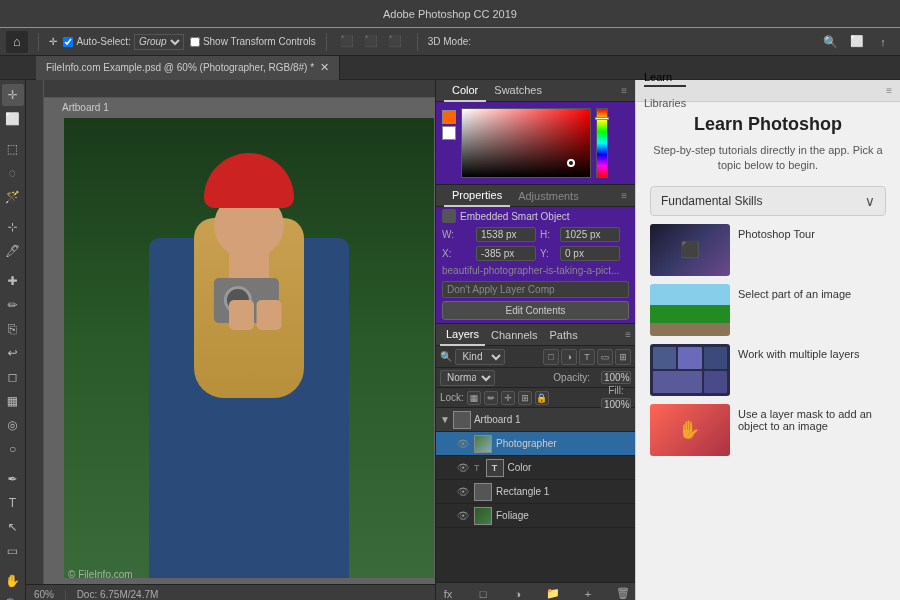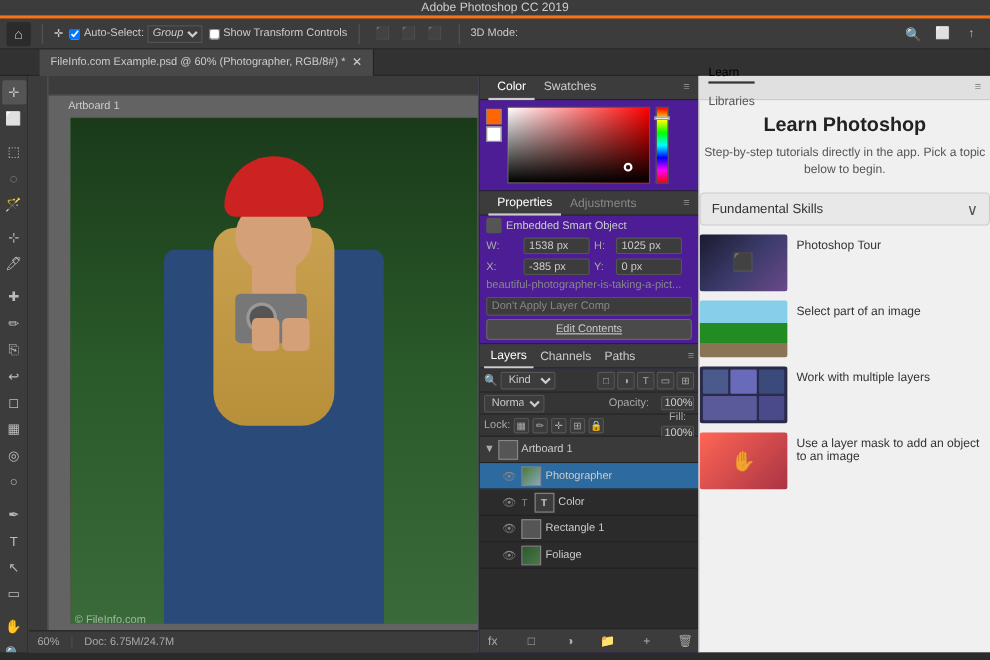--- a/index.html
+++ b/index.html
@@ -1,21 +1,21 @@
 <!DOCTYPE html>
 <html><head>
   <meta charset="utf-8">
   <style>
     * { box-sizing: border-box; margin: 0; padding: 0; }
     body { width: 900px; height: 600px; overflow: hidden; background: #2b2b2b; font-family: 'Segoe UI', Arial, sans-serif; font-size: 11px; color: #ccc; }
 
     
     #menu-bar {
-      width: 900px; height: 17px; background: #3c3c3c; display: flex; align-items: center;
-      justify-content: center; border-bottom: 3px solid #f97316; color: #ccc; font-size: 11px;
+      width: 900px; height: 28px; background: #3c3c3c; display: flex; align-items: center;
+      justify-content: center; border-bottom: 1px solid #f97316; color: #ccc; font-size: 11px;
     }
 
     
     #toolbar {
       width: 900px; height: 28px; background: #3c3c3c; display: flex; align-items: center;
       padding: 0 6px; gap: 6px; border-bottom: 1px solid #222;
     }
     .toolbar-item { display: flex; align-items: center; gap: 3px; color: #ccc; font-size: 10px; }
     .toolbar-divider { width: 1px; height: 18px; background: #555; margin: 0 4px; }
     .toolbar-home { width: 22px; height: 22px; background: #2b2b2b; display: flex; align-items: center; justify-content: center; border-radius: 2px; }
@@ -129,21 +129,21 @@
       display: flex; align-items: center; padding: 2px 6px; gap: 4px;
     }
     .prop-label { color: #aaa; font-size: 10px; width: 30px; }
     .prop-value { color: #ccc; font-size: 10px; background: #3c3c3c; padding: 1px 4px; border: 1px solid #555; border-radius: 2px; width: 60px; }
     .prop-filename { font-size: 10px; color: #888; padding: 2px 6px; white-space: nowrap; overflow: hidden; text-overflow: ellipsis; }
     .prop-smart-obj { display: flex; align-items: center; padding: 2px 6px; gap: 4px; font-size: 10px; color: #ccc; }
     .prop-icon { width: 14px; height: 14px; background: #555; border-radius: 2px; }
     .prop-comp { background: #3c3c3c; margin: 3px 6px; padding: 2px 4px; border: 1px solid #555; border-radius: 2px; font-size: 10px; color: #888; }
     .prop-edit-btn {
       margin: 3px 6px; background: #4a4a4a; border: 1px solid #666; border-radius: 3px;
-      padding: 3px 0; text-align: center; font-size: 10px; color: #ccc; cursor: pointer; text-decoration: underline;
+      padding: 3px 0; text-align: center; font-size: 10px; color: #ccc; cursor: pointer;
     }
 
     
     #layers-panel { flex: 1; display: flex; flex-direction: column; min-height: 0; }
     #layers-header { height: 22px; background: #3c3c3c; display: flex; align-items: center; padding: 0 4px; justify-content: space-between; border-bottom: 1px solid #222; }
     .layers-tabs { display: flex; }
     .layers-tab { padding: 0 6px; height: 22px; display: flex; align-items: center; font-size: 11px; color: #ccc; cursor: pointer; }
     .layers-tab.active { color: #fff; border-bottom: 2px solid #ccc; }
 
     #layers-filter-bar {
@@ -206,21 +206,21 @@
       display: flex; flex-direction: column; color: #333;
     }
     #learn-header {
       height: 22px; background: #e0e0e0; display: flex; align-items: center;
       padding: 0 8px; border-bottom: 1px solid #ccc; justify-content: space-between;
     }
     .learn-tabs { display: flex; gap: 10px; flex-direction: column; }
     .learn-tab { font-size: 11px; color: #555; cursor: pointer; padding-bottom: 2px; }
     .learn-tab.active { color: #000; border-bottom: 2px solid #333; }
 
-    #learn-body { padding: 12px 0; }
+    #learn-body { padding: 12px 14px; }
     #learn-title { font-size: 18px; font-weight: bold; color: #222; margin-bottom: 8px; text-align: center; }
     #learn-subtitle { font-size: 11px; color: #555; text-align: center; margin-bottom: 12px; line-height: 1.4; }
 
     .learn-category {
       background: #e8e8e8; border: 1px solid #ccc; border-radius: 4px;
       padding: 6px 10px; display: flex; align-items: center; justify-content: space-between;
       margin-bottom: 8px; cursor: pointer;
     }
     .learn-category-label { font-size: 12px; color: #333; font-weight: 500; }
 

